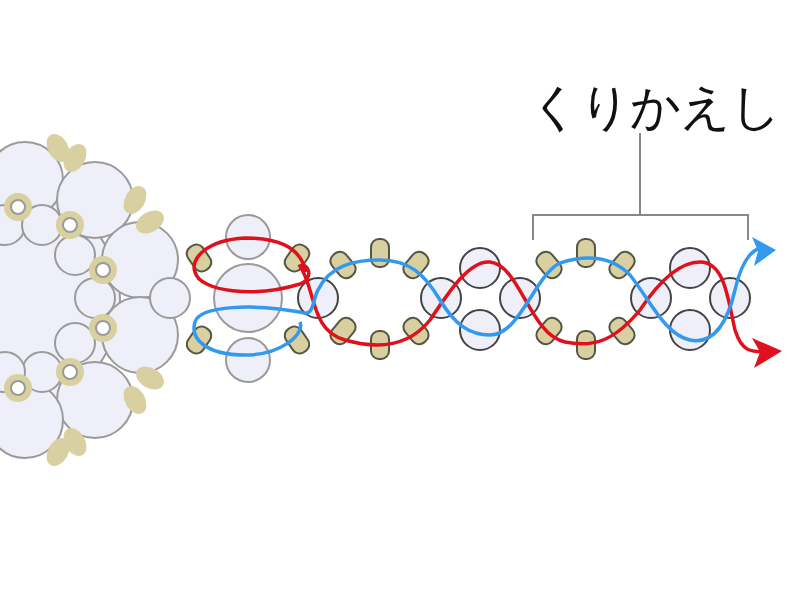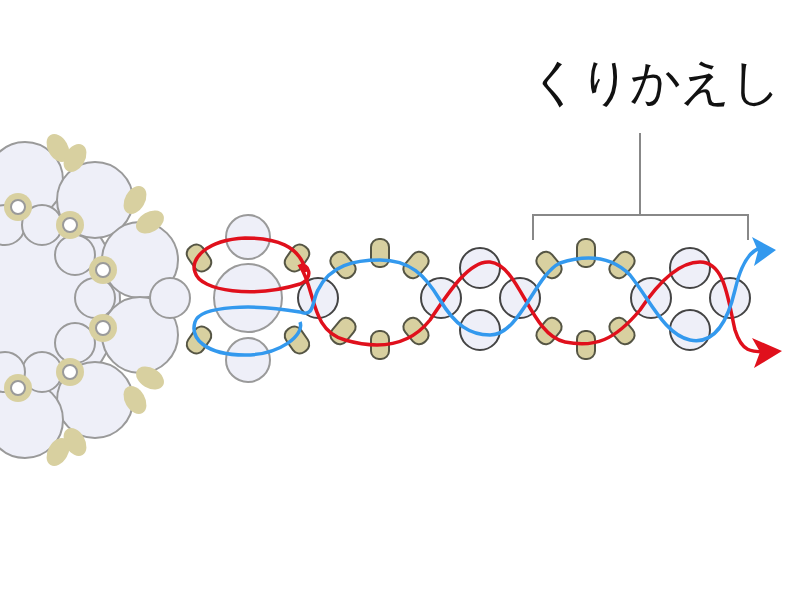--- a/index.html
+++ b/index.html
@@ -1,18 +1,18 @@
 <!DOCTYPE html>
 <html><head>
 <meta charset="utf-8">
 <style>
   html,body{margin:0;padding:0;background:#ffffff;}
   body{width:800px;height:600px;overflow:hidden;position:relative;font-family:"DejaVu Sans",sans-serif;}
   #stage{position:absolute;left:0;top:0;width:800px;height:600px;}
-  .label{position:absolute;left:520px;top:52px;width:270px;text-align:center;font-size:50px;color:#111;letter-spacing:-1px;line-height:60px;}
+  .label{position:absolute;left:520px;top:77px;width:270px;text-align:center;font-size:50px;color:#111;letter-spacing:-1px;line-height:60px;}
 </style>
 </head>
 <body>
 
 <div id="stage">
 <svg width="800" height="600" viewBox="0 0 800 600" xmlns="http://www.w3.org/2000/svg">
   <defs>
     <g id="seed-v">
           <rect x="-9" y="-14" width="18" height="28" rx="8" fill="#d8d0a0" stroke="#555544" stroke-width="2"></rect>
         </g>

